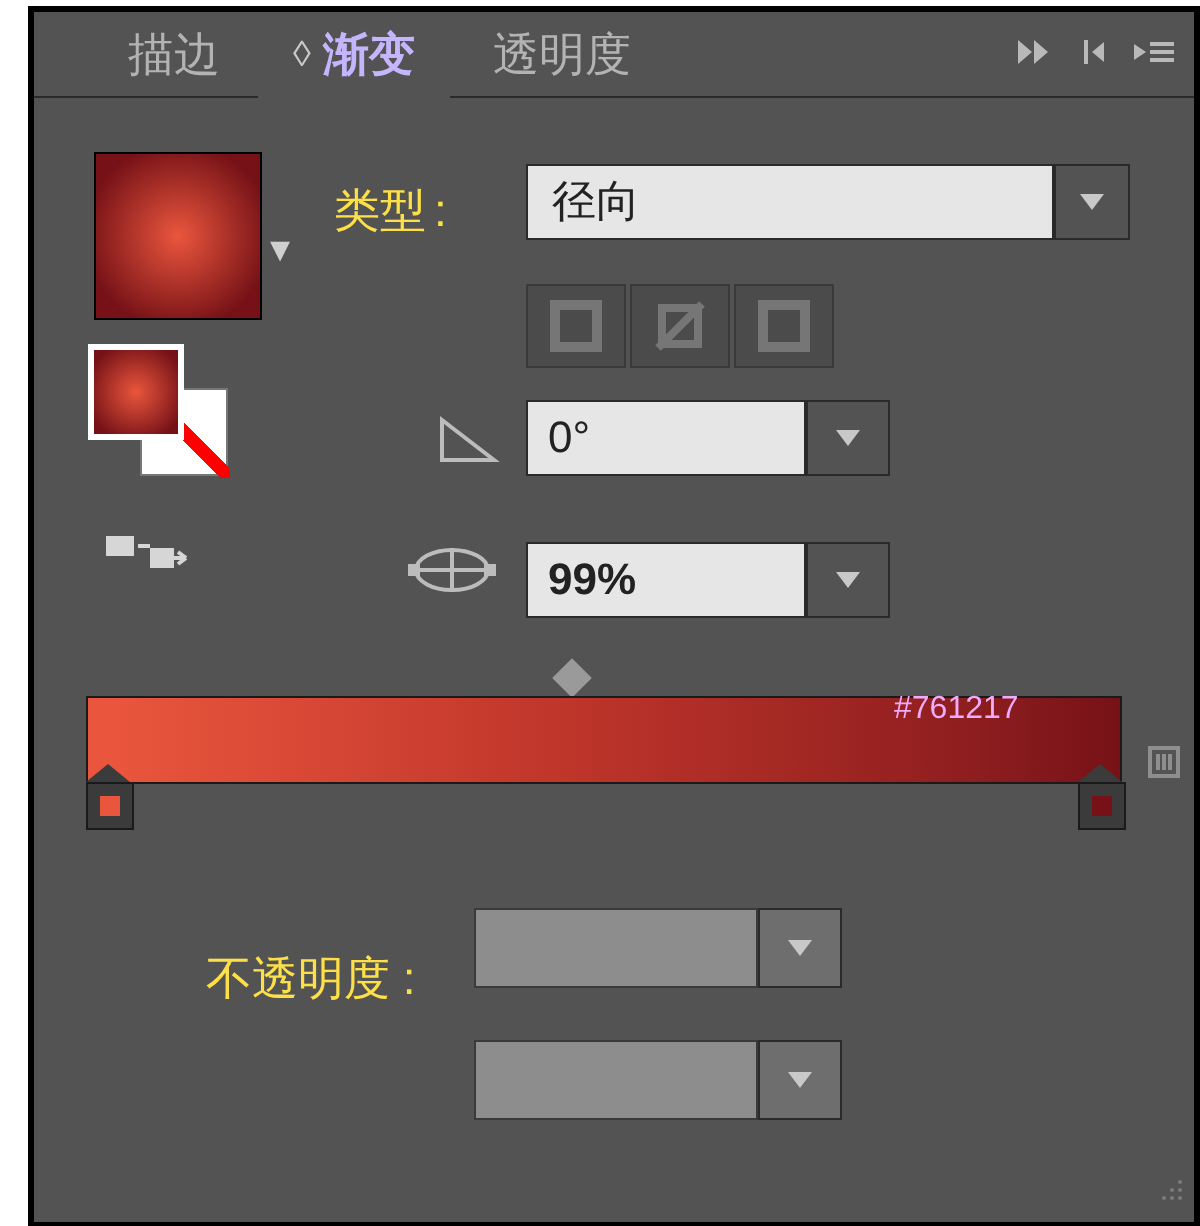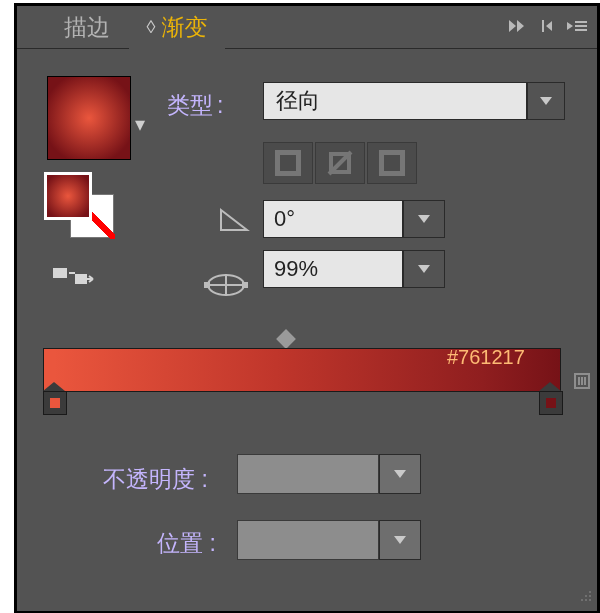--- a/index.html
+++ b/index.html
@@ -7,76 +7,76 @@
   .panel{position:absolute;left:14px;top:3px;width:580px;height:605px;background:#535353;border:3px solid #000000;}
   
   .hdr{position:relative;height:42px;}
   .tab{position:absolute;top:0;height:42px;display:flex;align-items:center;justify-content:center;font-size:23px;color:#b3b3b3;}
   .tab1{left:30px;width:80px;}
   .tab2{left:112px;width:96px;background:#535353;}
   .tab2 .dot{color:#c9c9c9;font-size:18px;margin-right:6px;}
   .tab3{left:210px;width:108px;}
   .tabline{position:absolute;left:0;right:0;top:42px;border-top:1px solid #2a2a2a;}
   .tabActiveBar{position:absolute;left:112px;top:41px;width:96px;height:3px;background:#535353;}
-  .tab2 span.lbl{color:#eab308;}
+  .tab2 span.lbl{color:#c4b5fd;font-weight:bold;}
   .hdrIcons{position:absolute;right:8px;top:8px;display:flex;align-items:center;gap:6px;color:#b9b9b9;}
   .ic{width:24px;height:24px;display:flex;align-items:center;justify-content:center;}
   
   .content{position:absolute;left:0;top:44px;right:0;bottom:0;}
   
   .swatchBig{position:absolute;left:30px;top:26px;width:82px;height:82px;background:radial-gradient(circle at 50% 50%, #ea563d 0%, #761217 80%);border:1px solid #000;}
   .swatchMenu{position:absolute;left:118px;top:62px;color:#cfcfcf;font-size:20px;}
   
   .miniWrap{position:absolute;left:27px;top:122px;width:80px;height:70px;}
   .miniBack{position:absolute;left:26px;top:22px;width:42px;height:42px;background:#fff;border:1px solid #777;}
   .miniBack::after{content:"";position:absolute;left:-2px;bottom:-2px;right:-2px;top:-2px;background:linear-gradient(to top right, transparent 45%, #ff0000 45%, #ff0000 55%, transparent 55%);}
   .miniFront{position:absolute;left:0px;top:0px;width:42px;height:42px;border:3px solid #fff;background:radial-gradient(circle at 50% 50%, #ea563d 0%, #761217 85%);}
   
   .revWrap{position:absolute;left:36px;top:214px;color:#d6d6d6;}
   
-  .lbl{color:#c4b5fd;font-size:23px;}
+  .lbl{color:#fde047;font-size:23px;}
   .lblType{position:absolute;left:150px;top:40px;}
   .lblType .colon{margin-left:4px;}
   .lblStroke{position:absolute;left:150px;top:100px;}
-  .lblOpacity{position:absolute;left:86px;top:414px;}
+  .lblOpacity{position:absolute;left:86px;top:424px;}
   .lblPos{position:absolute;left:140px;top:478px;}
   
   .ddType{position:absolute;left:246px;top:32px;width:302px;height:38px;display:flex;}
   .ddType .field{flex:1;background:#e6e6e6;border:1px solid #2a2a2a;display:flex;align-items:center;padding:0 12px;font-size:22px;color:#222;}
   .ddBtn{width:36px;background:#535353;border:1px solid #2a2a2a;display:flex;align-items:center;justify-content:center;color:#c9c9c9;}
   .tri{width:0;height:0;border-left:6px solid transparent;border-right:6px solid transparent;border-top:8px solid #c9c9c9;}
   
   .strokeBtns{position:absolute;left:246px;top:92px;display:flex;gap:2px;}
   .strokeBtn{width:48px;height:40px;background:#4b4b4b;border:1px solid #3a3a3a;display:flex;align-items:center;justify-content:center;}
   .strokeBtn svg{opacity:.55;}
   
   .angIcon{position:absolute;left:200px;top:156px;}
   .ddSmall{position:absolute;height:38px;display:flex;}
   .ddSmall .field{width:118px;background:#e6e6e6;border:1px solid #2a2a2a;display:flex;align-items:center;padding:0 10px;font-size:22px;color:#222;}
   .ddAngle{left:246px;top:150px;}
   .ddAngle .ddBtn{width:40px;}
   
   .aspIcon{position:absolute;left:186px;top:220px;}
-  .ddAspect{left:246px;top:200px;}
+  .ddAspect{left:246px;top:221px;font-weight:bold;}
   .ddAspect .ddBtn{width:40px;}
   
   .diamond{position:absolute;left:262px;top:282px;width:14px;height:14px;background:#9a9a9a;transform:rotate(45deg);}
   .gradBar{position:absolute;left:26px;top:298px;width:516px;height:42px;border:1px solid #1a1a1a;
     background:linear-gradient(to right,#ea563d 2%, #c0362b 45%, #8f1e1f 85%, #761217 100%);}
   .delIcon{position:absolute;right:6px;top:320px;color:#8e8e8e;font-size:22px;}
   .stop{position:absolute;top:340px;width:22px;height:28px;}
   .stop .house{width:22px;height:22px;background:#3b3b3b;border:1px solid #1a1a1a;display:flex;align-items:center;justify-content:center;}
   .stop .roof{width:0;height:0;border-left:11px solid transparent;border-right:11px solid transparent;border-bottom:9px solid #3b3b3b;margin-top:-8px;}
   .stop .chip{width:10px;height:10px;}
   .stopL{left:26px;}
   .stopL .chip{background:#ea563d;}
   .stopR{left:522px;}
   .stopR .chip{background:#761217;}
   
-  .ann{position:absolute;color:#fdba74;font-size:20px;font-family:Arial,sans-serif;}
+  .ann{position:absolute;color:#f0abfc;font-size:16px;font-family:Arial,sans-serif;}
   .annR{left:430px;top:296px;}
   .annL{left:-14px;top:382px;}
   
   .ddDisabled{position:absolute;height:40px;display:flex;}
   .ddDisabled .field{width:140px;background:#8d8d8d;border:1px solid #3a3a3a;}
   .ddDisabled .ddBtn{width:40px;background:#6e6e6e;}
   .ddOpac{left:220px;top:404px;}
   .ddPos{left:220px;top:470px;}
   
   .grip{position:absolute;right:4px;bottom:4px;color:#7a7a7a;}
@@ -87,20 +87,23 @@
 <div class="panel">
 
   <div class="hdr">
     <div class="tab tab1">
           <span>描边</span>
         </div>
     <div class="tab tab2">
       <span class="dot">◊</span>
       <span class="lbl">渐变</span>
     </div>
+    <div class="tab tab3">
+          <span>透明度</span>
+        </div>
     <div class="tabline"></div>
     <div class="tabActiveBar"></div>
     <div class="hdrIcons">
       <div class="ic">
         <svg width="18" height="14" viewBox="0 0 18 14">
               <path d="M1 1 L8 7 L1 13 Z M9 1 L16 7 L9 13 Z" fill="#b9b9b9"></path>
             </svg>
       </div>
       <div class="ic">
         <svg width="14" height="14" viewBox="0 0 14 14">
@@ -225,23 +228,20 @@
     <div class="lbl lblOpacity">
       <span>不透明度</span><span class="colon"> :</span>
     </div>
     <div class="ddDisabled ddOpac">
       <div class="field"></div>
       <div class="ddBtn">
             <div class="tri"></div>
           </div>
     </div>
 
-    <div class="lbl lblPos">
-      <span>位置</span><span class="colon"> :</span>
-    </div>
     <div class="ddDisabled ddPos">
       <div class="field"></div>
       <div class="ddBtn">
             <div class="tri"></div>
           </div>
     </div>
 
     <div class="grip">
       <svg width="16" height="16" viewBox="0 0 16 16">
         <circle cx="13" cy="5" r="1" fill="#7a7a7a"></circle>

